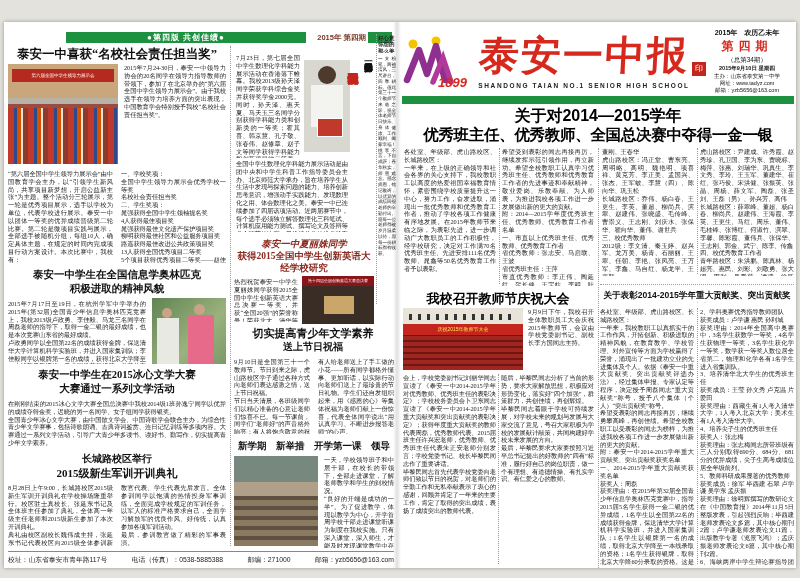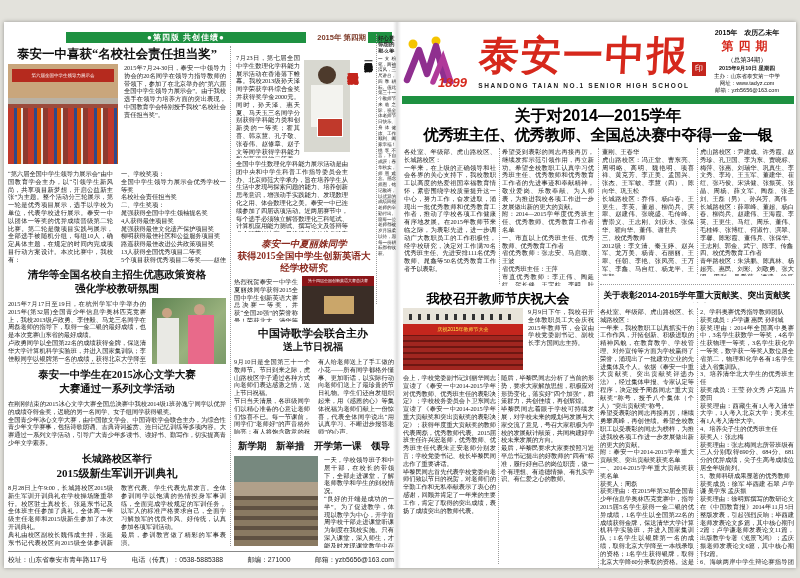--- a/index.html
+++ b/index.html
@@ -44,22 +44,22 @@
 晁强获得最佳文化遗产保护项目奖
 柳明获得最佳社区和公益服务项目奖
 路遥获得最佳改进公共政策项目奖
 13人获得全国优秀项目二等奖
 5个项目获得优秀项目二等奖——赵佳玖、贾丁玮、孙凌润、孙煜，路遥自然景观的“里程今日行，再不逢梦来”。
 晁强、彭乐正、傅筱琳、吕艺舟、张鑫所做的“心系藏——藏汉学生交流的公益组织”。
 张满岳、王翠玉、李子超、孙志轩、周可心伟晁的“武田泰文化”。
 三、教师奖项：
 路庆华、王浩获得优秀指导教师荣誉称号</div>
 
-<div class="abs hl" style="left:8px;top:268px;width:218px;height:14px;font-size:10.5px;">清华等全国名校自主招生优惠政策资格</div>
-<div class="abs hl" style="left:8px;top:282px;width:218px;height:14px;font-size:10.5px;">强化学校教研氛围</div>
+<div class="abs hl" style="left:8px;top:268px;width:218px;height:14px;font-size:10.5px;">泰安一中学生在全国信息学奥林匹克</div>
+<div class="abs hl" style="left:8px;top:282px;width:218px;height:14px;font-size:10.5px;">积极进取的精神风貌</div>
 <div class="abs bt" style="left:8px;top:300px;width:138px;height:64px;">2015年7月17日至19日，在杭州学军中学举办的2015年(第32届)全国青少年信息学奥林匹克竞赛上，我校2013级卢政勇、李佳毅、马龙三名同学在周磊老师的指导下，取得一金二银的最好成绩，也是本次竞赛山东省的最好成绩。
 卢政勇同学以全国第22名的成绩获得金牌，保送清华大学计算机科学实验班，并进入国家集训队；李佳毅同学以银牌第一名的成绩，获得北京大学降至一本线预录取资格；马龙同学获得银牌，并获北京大学降60分录取资格。</div>
 <div class="photo" style="left:152px;top:298px;width:74px;height:66px;background:linear-gradient(135deg,#5f8452,#9ab27e 60%,#7a9a68);">
   <div class="abs" style="left:10px;top:10px;width:10px;height:10px;border-radius:50%;background:#c9a384;"></div>
   <div class="abs" style="left:5px;top:20px;width:22px;height:46px;background:#e9e9e4;"></div>
   <div class="abs" style="left:42px;top:6px;width:11px;height:11px;border-radius:50%;background:#caa287;"></div>
   <div class="abs" style="left:36px;top:17px;width:26px;height:49px;background:#e86a8a;"></div>
 </div>
 
 <div class="abs hl" style="left:8px;top:368px;width:218px;height:14px;font-size:10.5px;">泰安一中学生在2015冰心文学大赛</div>
@@ -88,21 +88,21 @@
 
 <div class="abs hl" style="left:234px;top:238px;width:140px;height:12px;font-size:9.5px;color:#8b2b20;font-style:italic;">泰安一中夏丽姝同学</div>
 <div class="abs hl" style="left:234px;top:250px;width:140px;height:12px;font-size:9.5px;color:#8b2b20;">获得2015全国中学生创新英语大赛</div>
 <div class="abs hl" style="left:234px;top:262px;width:140px;height:12px;font-size:9.5px;color:#8b2b20;">经学校研究</div>
 <div class="abs bt" style="left:234px;top:278px;width:64px;height:44px;">热烈祝贺泰安一中学生夏丽姝同学获得2015全国中学生创新英语大赛总决赛一等奖，并获“全国20强”的荣誉称号！荣获北大、清华等全国名校自主招生优惠政策资格。</div>
 <div class="photo" style="left:302px;top:276px;width:72px;height:48px;background:#3a2d26;">
   <div class="pbanner" style="left:0;top:0;width:72px;height:10px;background:#8a1518;line-height:10px;font-size:4px;">第十四届全国创新英语大赛总决赛</div>
   <div class="abs" style="left:22px;top:20px;width:30px;height:18px;background:#caa66a;"></div>
 </div>
 
-<div class="abs hl" style="left:234px;top:326px;width:158px;height:14px;font-size:11px;">中国诗歌学会联合主办</div>
+<div class="abs hl" style="left:234px;top:326px;width:158px;height:14px;font-size:11px;">切实提高青少年文学素养</div>
 <div class="abs hl" style="left:234px;top:340px;width:158px;height:14px;font-size:10px;">送上节日祝福</div>
 <div class="abs bt" style="left:234px;top:358px;width:76px;height:76px;">9月10日是全国第三十一个教师节。节日到来之际，虎山路校区学子通过各种方式向老师们表达感激之情，送上节日祝福。
 节日当天清晨，各班级同学们以精心准备的心意让老师们惊喜不已。每一节课前，同学们“老师好”的声音格外响亮；有人将饱含敬意的祝福写满黑板；有人唱起老师爱听的歌曲；有人悄悄把鲜花和贺卡放在讲台上……</div>
 <div class="abs bt" style="left:318px;top:358px;width:76px;height:76px;">有人给老师送上了手工做的小花——所有同学都格外懂事、更加听话，以实际行动向老师们送上了最珍贵的节日礼物。学生们还自发组织起来，用《感恩的心》等集体祝福为老师们献上一份惊喜，代表全体同学说出“用认真学习、不断进步报答老师”的心声。
 老师们的辛勤付出换来的是丰厚的回报，学子们的真诚祝福更加激励老师们献身教育事业，师生关系水乳交融。虎山路校区正朝着文明校园、和谐校园大步迈进。</div>
 
 <div class="abs hl" style="left:234px;top:440px;width:160px;height:13px;font-size:9.5px;">新学期　新举措　开学第一课　领导进课堂</div>
 <div class="photo" style="left:234px;top:456px;width:84px;height:90px;background:#b0a08a;">
   <div class="abs" style="left:0;top:0;width:84px;height:26px;background:#77897f;"></div>
   <div class="abs" style="left:0;top:40px;width:84px;height:50px;background:repeating-linear-gradient(0deg,#8a7a62 0 6px,#5f5142 6px 10px);"></div>

